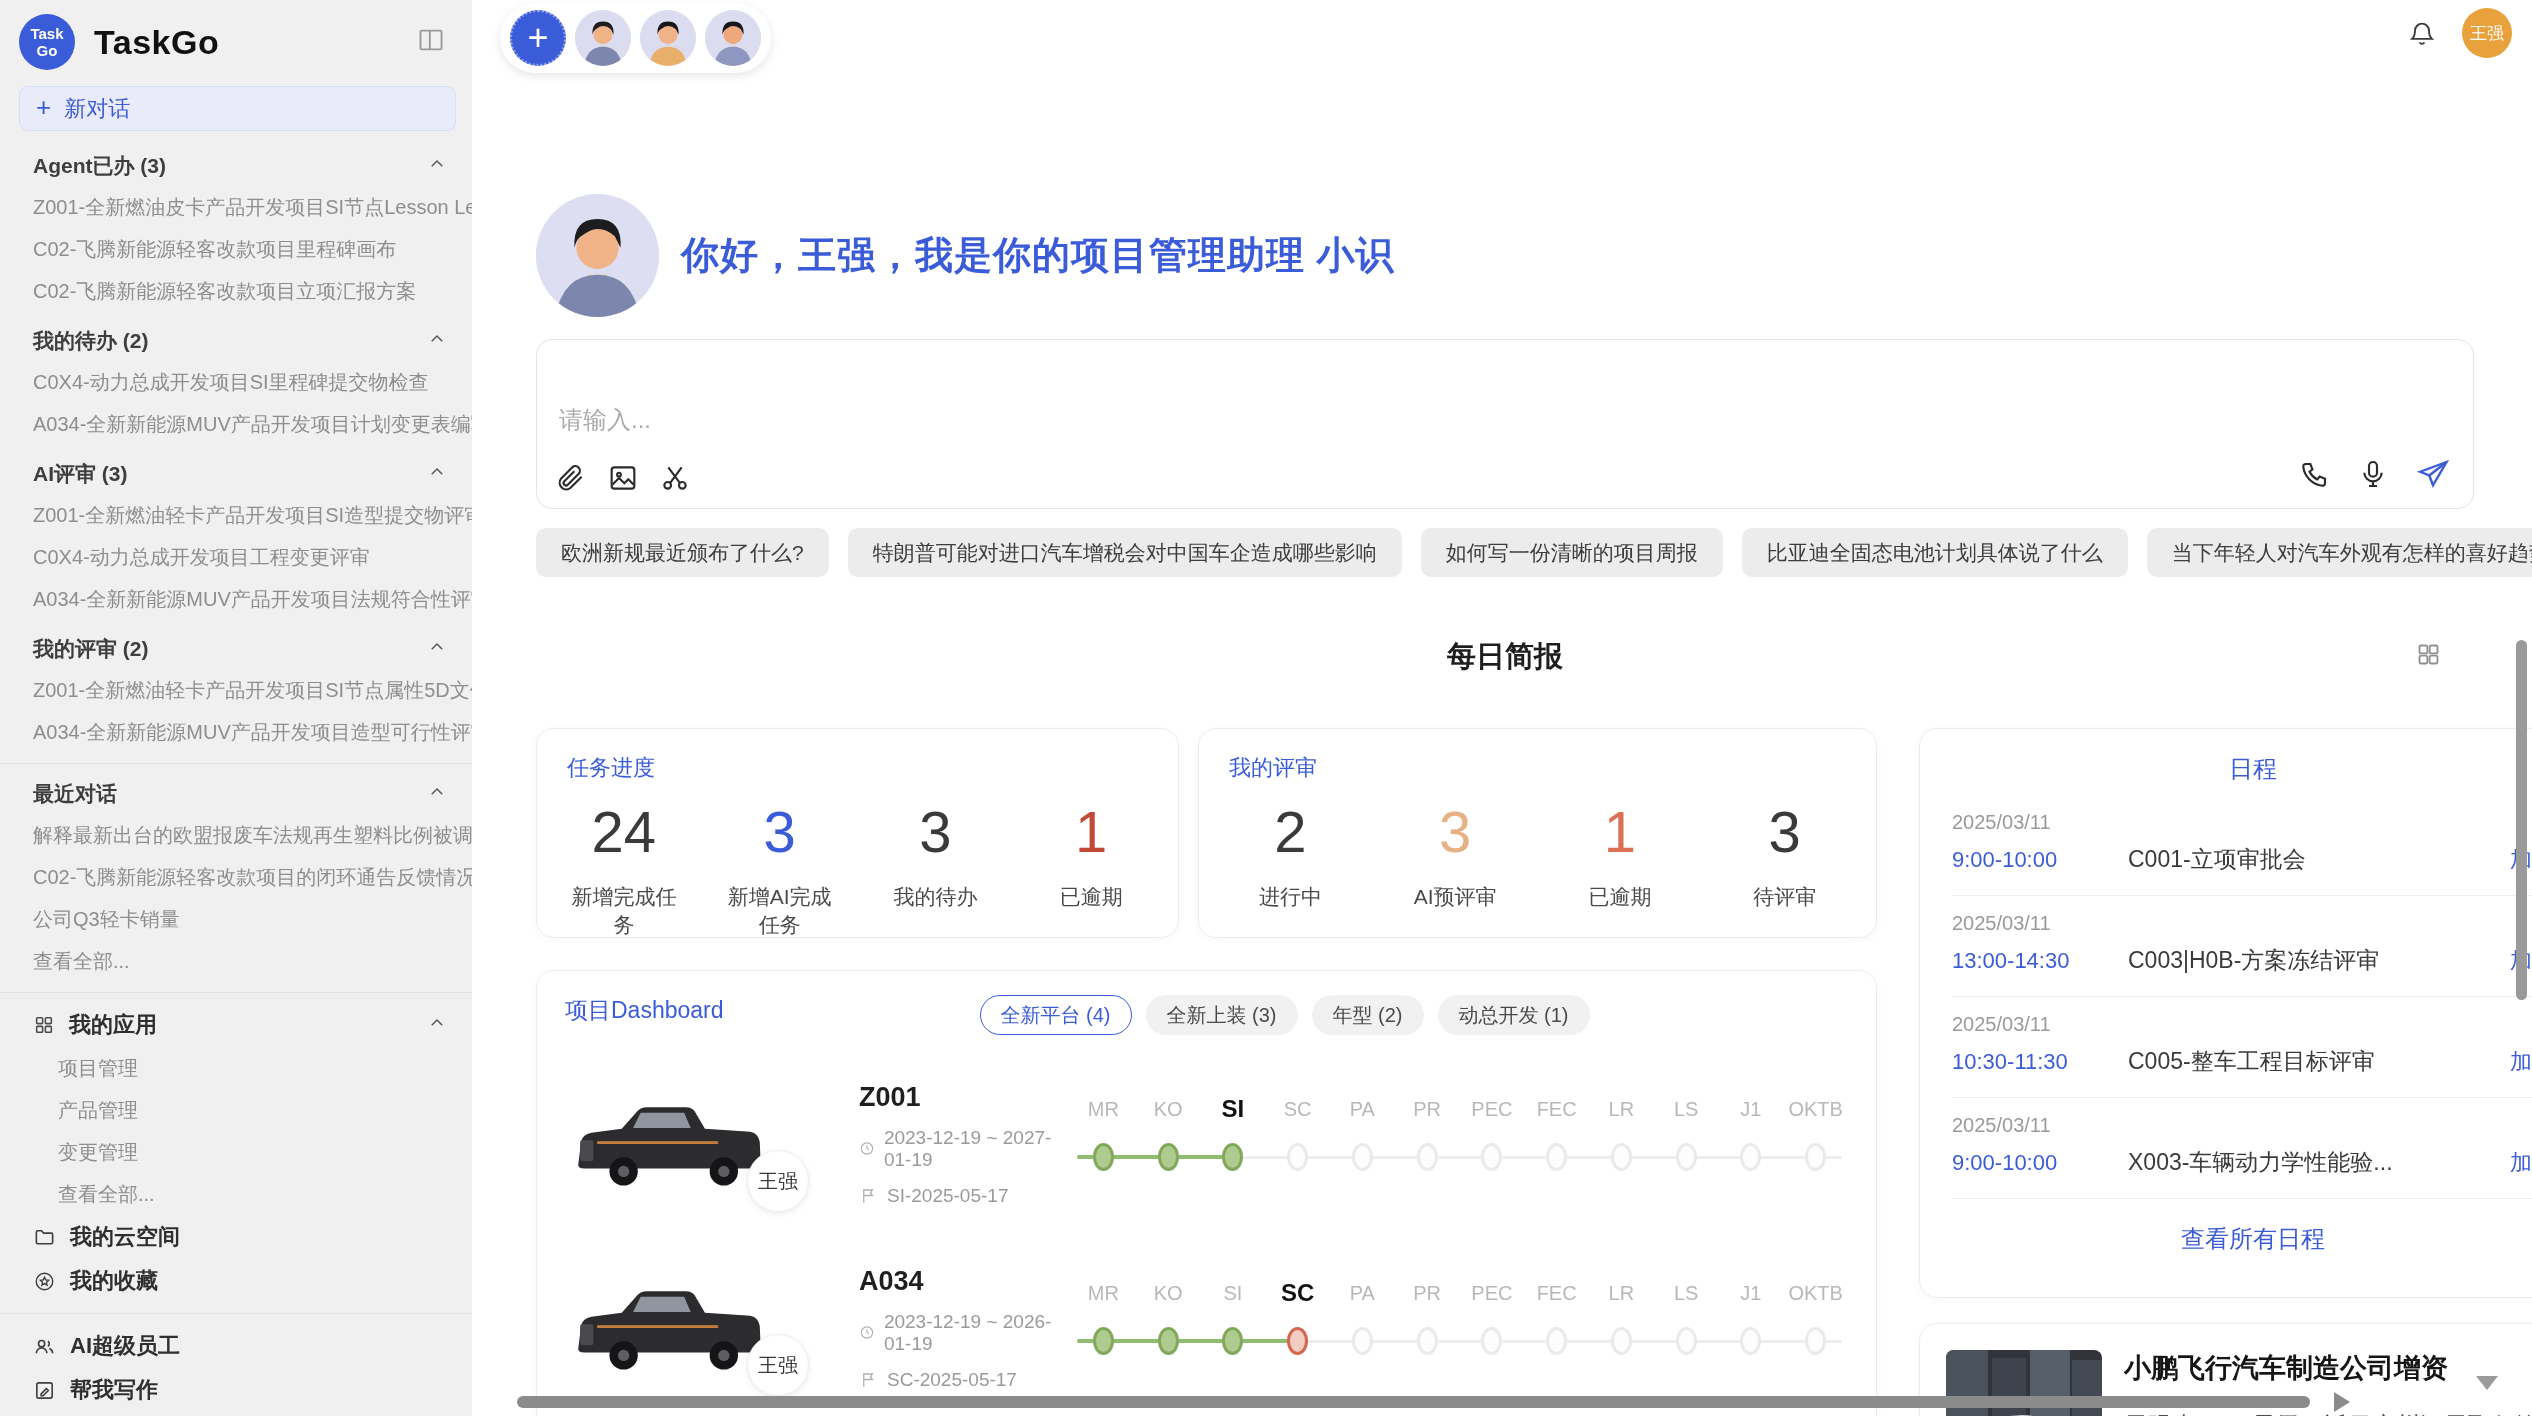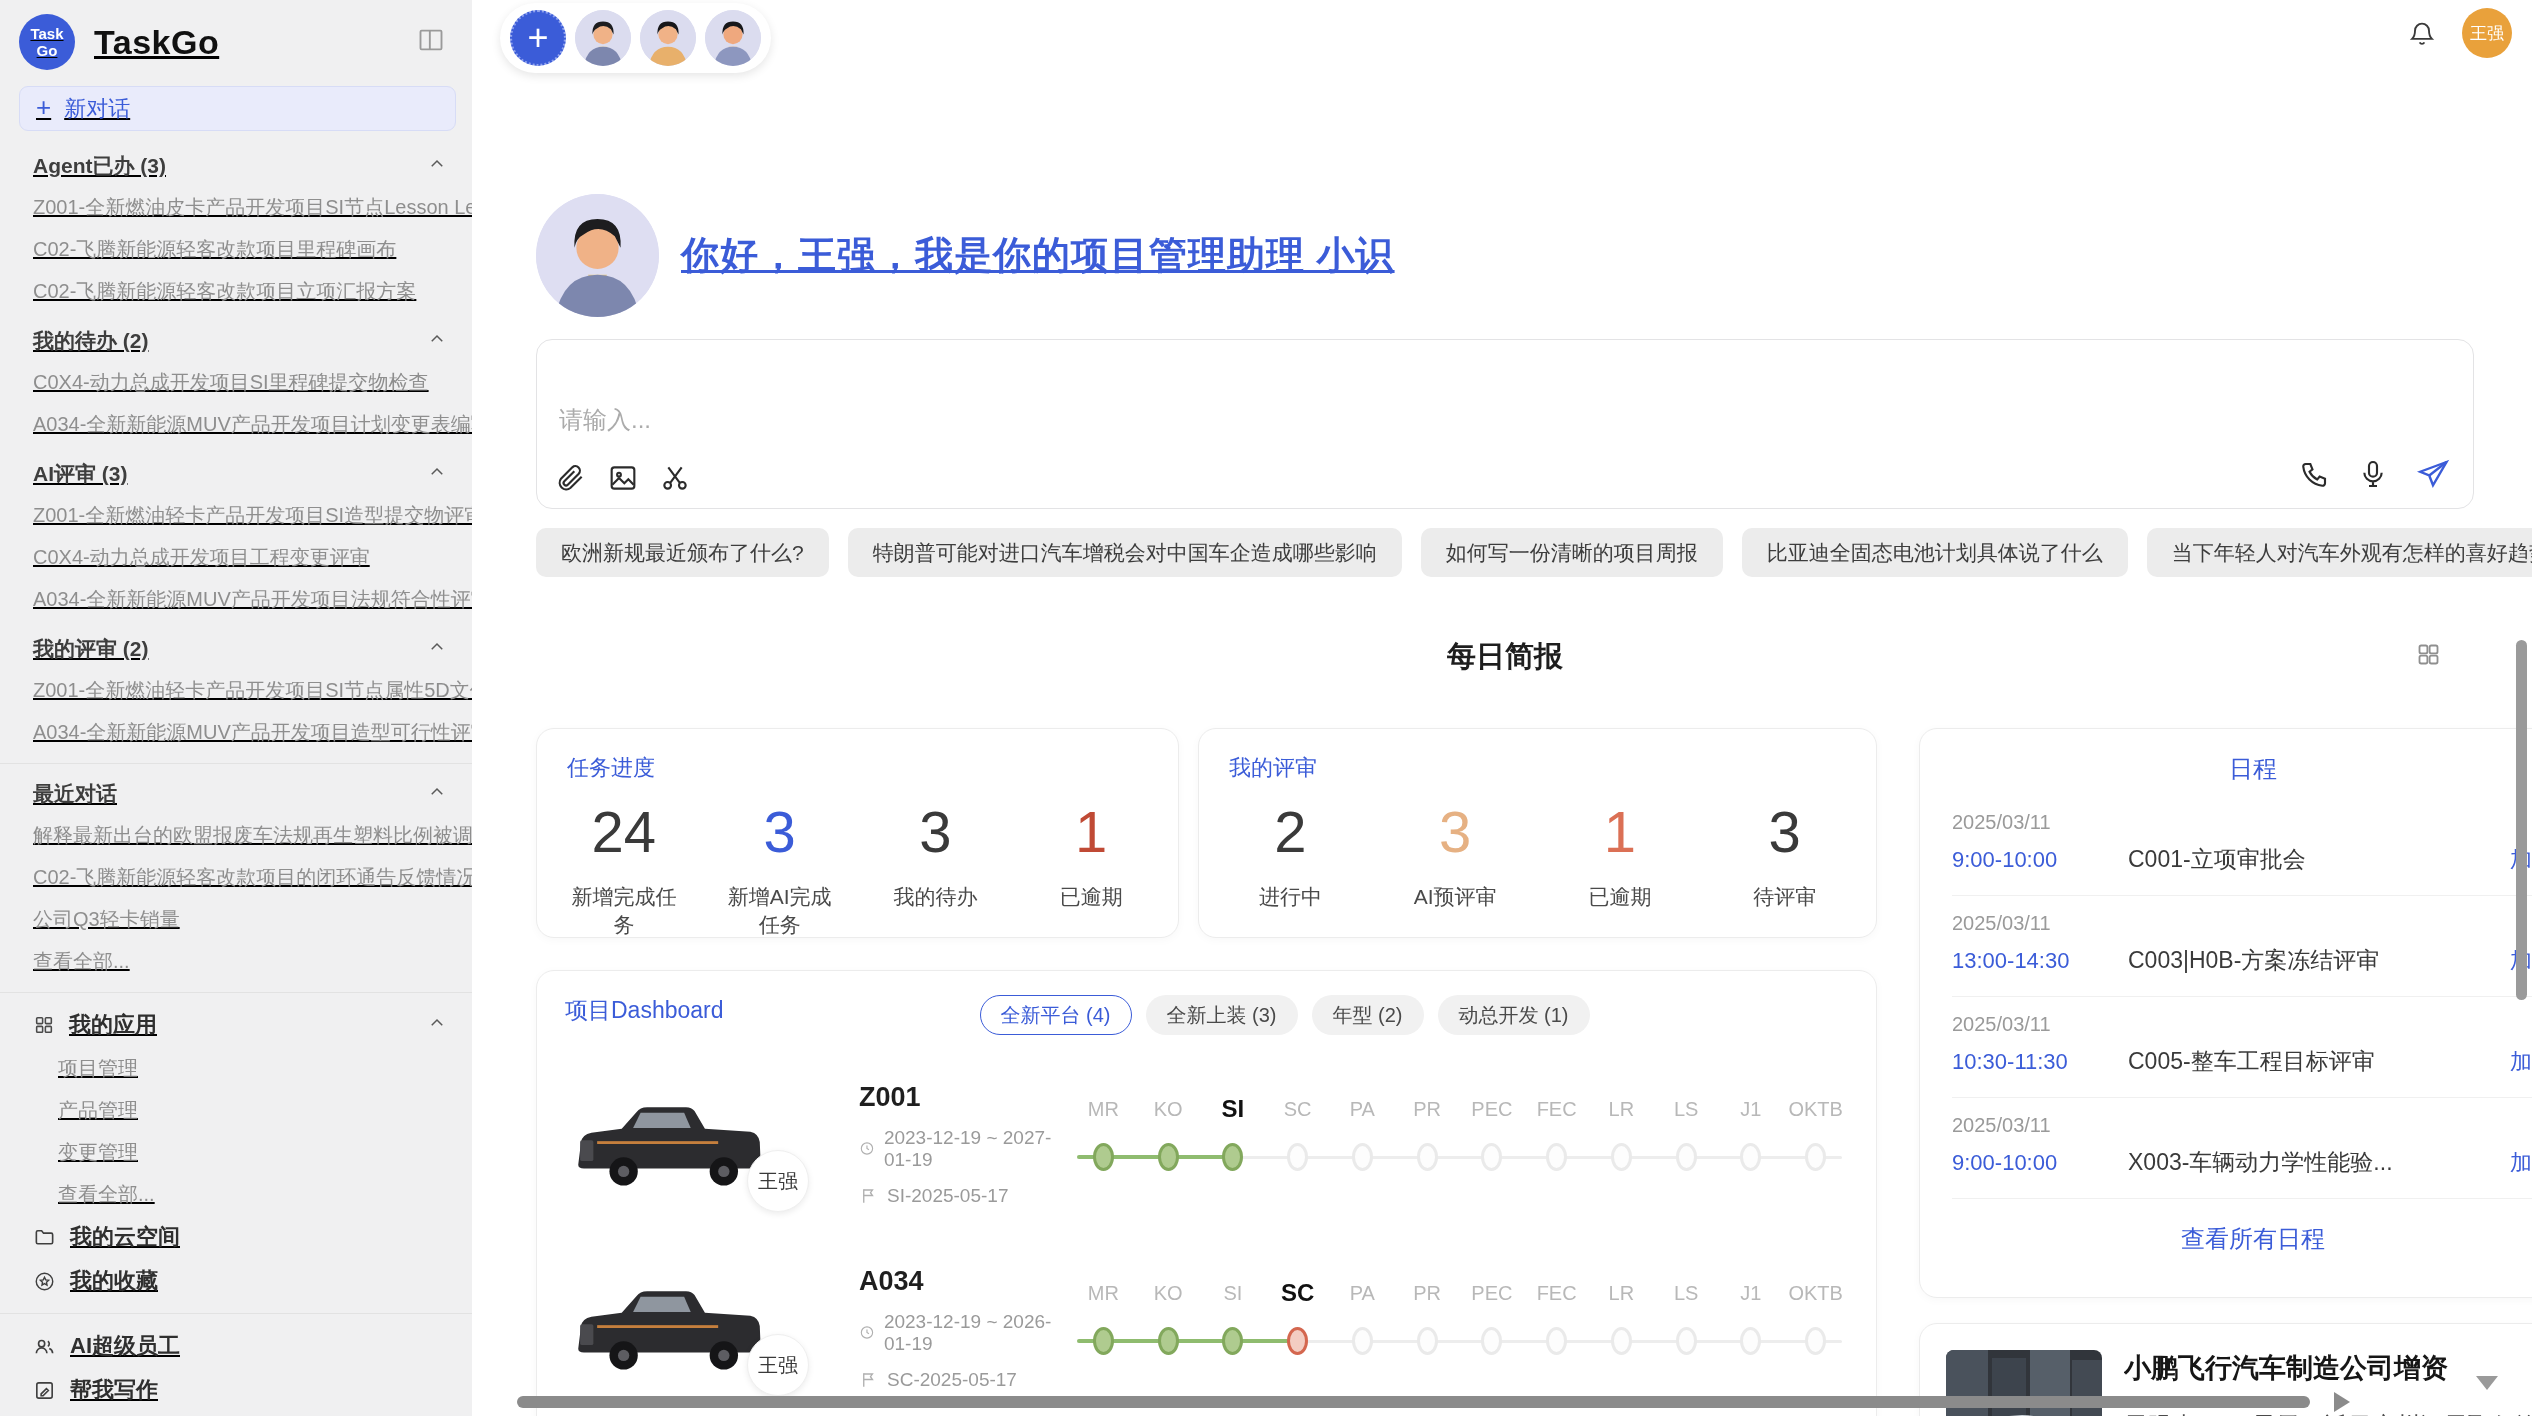--- a/index.html
+++ b/index.html
@@ -1,21 +1,21 @@
 <!DOCTYPE html>
 <html><head>
 <meta charset="utf-8">
 <style>
   * { margin:0; padding:0; box-sizing:border-box; }
   html,body { width:2532px; height:1416px; }
   body { font-family:"Liberation Sans","DejaVu Sans",sans-serif; background:#fff; overflow:hidden; }
   .app { width:2532px; height:1416px; display:flex; overflow:hidden; position:relative; background:#fff; }
 
   
-  .sidebar { width:472px; min-width:472px; height:100%; background:#F0F0F1; padding:12px 0 0 0; overflow:hidden; position:relative;text-decoration:underline; }
+  .sidebar { width:472px; min-width:472px; height:100%; background:#F0F0F1; padding:12px 0 0 0; overflow:hidden; position:relative; }
   .logo-row { display:flex; align-items:center; height:60px; position:relative; padding-left:19px; padding-right:16px;}
   .logo-circle { width:56px; height:56px; border-radius:50%; background:#3B5CD8; color:#fff; display:flex; flex-direction:column; align-items:center; justify-content:center; font-size:15px; font-weight:bold; line-height:17px; }
   .logo-title { font-size:34px; font-weight:bold; color:#111; margin-left:19px; letter-spacing:.5px;}
   .collapse-btn { position:absolute; right:26px; top:14px; width:30px; height:28px; color:#9a9a9a; cursor:pointer;}
   .newchat-btn { margin:14px 16px 0 19px; height:45px; background:#E9EBFB; border:1px solid #D7DCF6; border-radius:9px; display:flex; align-items:center; padding-left:16px; color:#3B5CD8; font-size:22px; cursor:pointer; }
   .newchat-btn .plus { font-size:26px; margin-right:13px; font-weight:400; margin-top:-2px;}
   .sb-scroll { padding:6px 0 0 0; }
   .sb-section-header { display:flex; align-items:center; padding:0 26px 0 33px; height:40px; margin-top:9px; font-size:21px; font-weight:700; color:#3E3E3E; }
   .sb-section-header .chev { margin-left:auto; color:#5a5a5a; }
   .sb-item { height:42px; line-height:42px; padding:0 10px 0 33px; font-size:20px; color:#8E8E8E; white-space:nowrap; overflow:hidden; cursor:pointer; }
@@ -34,21 +34,21 @@
 
   .pill-group { position:absolute; left:28px; top:3px; height:70px; background:#fff; border-radius:40px; box-shadow:0 3px 10px rgba(0,0,0,.10); display:flex; align-items:center; padding:0 10px; gap:9px; z-index:5;}
   .pill-plus { width:56px; height:56px; border-radius:50%; background:#3B5CD8; border:2px dotted #8fa2ee; color:#fff; display:flex; align-items:center; justify-content:center; font-size:36px; font-weight:300; cursor:pointer;}
   .pill-avatar { width:56px; height:56px; border-radius:50%; overflow:hidden; background:#DBDCEF; cursor:pointer;}
   .topbar-right { position:absolute; right:20px; top:8px; display:flex; align-items:center; gap:26px; z-index:5;}
   .bell { width:28px; height:30px; color:#3a3a3a; cursor:pointer;}
   .user-avatar { width:50px; height:50px; border-radius:50%; background:#E9A13B; color:#fff; display:flex; align-items:center; justify-content:center; font-size:17px; cursor:pointer;}
 
   .greeting { margin-top:194px; display:flex; align-items:center; }
   .greet-avatar { width:123px; height:123px; border-radius:50%; overflow:hidden; background:#DEDEF2; flex:none;}
-  .greet-text { margin-left:22px; font-size:38px; font-weight:bold; color:#3B5CD8; letter-spacing:1px;text-decoration:underline;}
+  .greet-text { margin-left:22px; font-size:38px; font-weight:bold; color:#3B5CD8; letter-spacing:1px;}
 
   .composer { margin-top:22px; height:170px; border:1px solid #E3E3E5; border-radius:16px; position:relative; background:#fff; }
   .composer .placeholder { position:absolute; left:22px; top:64px; font-size:24px; color:#ABABAB; }
   .composer .left-icons { position:absolute; left:18px; bottom:14px; display:flex; gap:20px; }
   .composer .right-icons { position:absolute; right:22px; bottom:16px; display:flex; gap:26px; align-items:center;}
   .cicon { width:32px; height:32px; color:#2b2b2b; cursor:pointer;}
   .cicon.send { color:#3B5CD8; width:36px; height:36px;}
 
   .chips { margin-top:19px; display:flex; gap:19px; }
   .chip { height:49px; background:#ECECEC; border-radius:10px; display:flex; align-items:center; padding:0 25px; font-size:21px; color:#3d3d3d; white-space:nowrap; cursor:pointer;}

